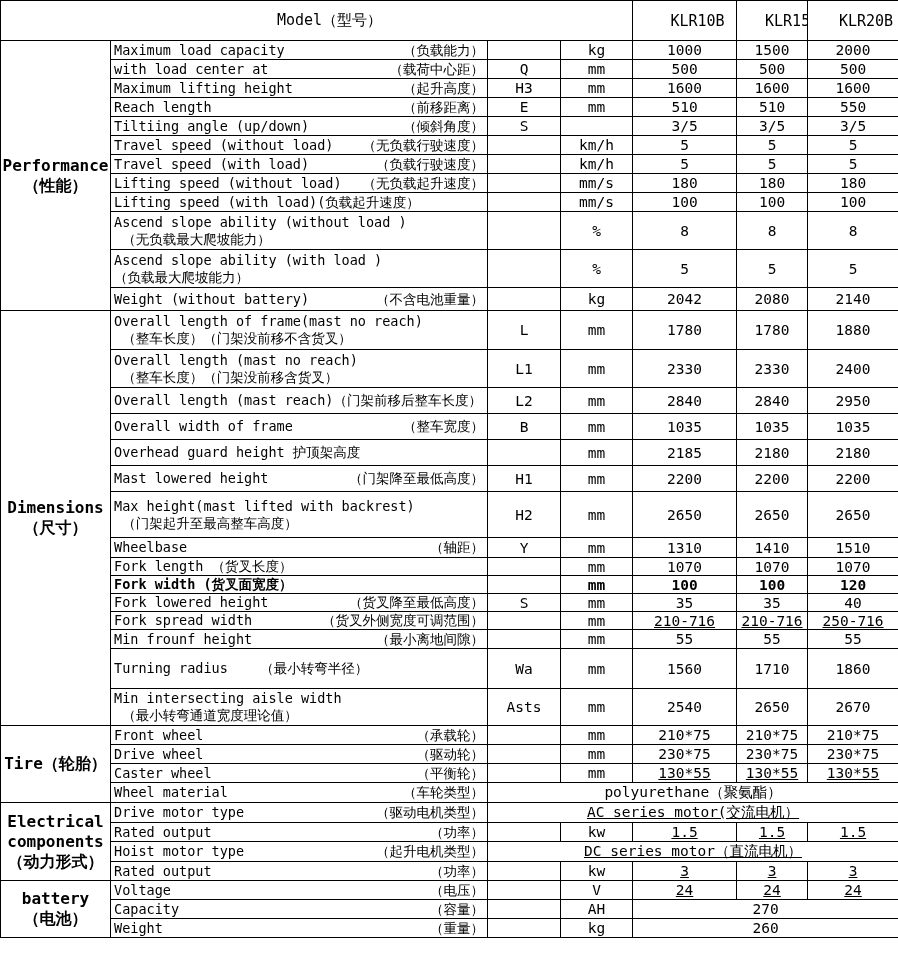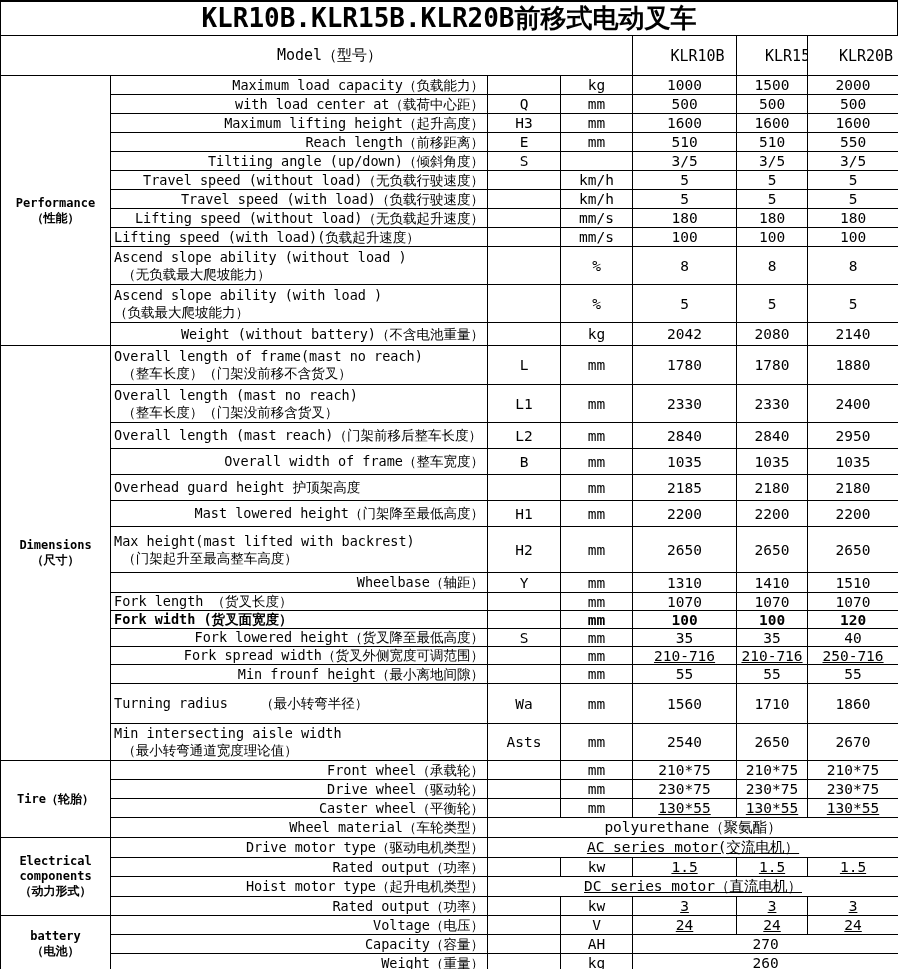--- a/index.html
+++ b/index.html
@@ -6,32 +6,31 @@
   .page{width:898px;height:969px;background:#fff;color:#000;
         font-family:"DejaVu Sans Mono","Liberation Mono",monospace;box-sizing:border-box;}
   .title{height:33px;display:flex;align-items:center;justify-content:center;
          font-weight:bold;font-size:26px;letter-spacing:0;
          border-top:2px solid #000;border-left:1px solid #000;border-right:1px solid #000;}
   table{width:898px;border-collapse:collapse;table-layout:fixed;}
   td{border:1px solid #000;padding:0 2px;font-size:14px;vertical-align:middle;overflow:hidden;}
   tr{height:19px;}
   .header-row{height:40px;}
   .header-row td{text-align:center;font-size:15px;padding-left:28px;}
-  .section-cell{font-weight:bold;text-align:center;font-size:12px;line-height:1.25;padding:0;}
+  .section-cell{font-weight:bold;text-align:center;font-size:16px;line-height:1.25;padding:0;}
   .desc-cell{padding:0 3px;white-space:pre-wrap;font-size:13.5px;line-height:17px;}
-  .split{display:flex;justify-content:flex-end;align-items:center;width:100%;}
+  .split{display:flex;justify-content:space-between;align-items:center;width:100%;}
   .center{text-align:center;}
   .val,.span-val,.unit-cell,.symbol-cell{font-size:14.5px;}
   .u{text-decoration:underline;}
 </style>
 </head>
 <body>
 
 <div class="page">
-  <div class="title">KLR10B.KLR15B.KLR20B前移式电动叉车</div>
   <table>
     <colgroup>
       <col style="width:110px">
         <col style="width:377px">
         <col style="width:73px">
       <col style="width:72px">
         <col style="width:104px">
         <col style="width:71px">
         <col style="width:91px">
     </colgroup>

